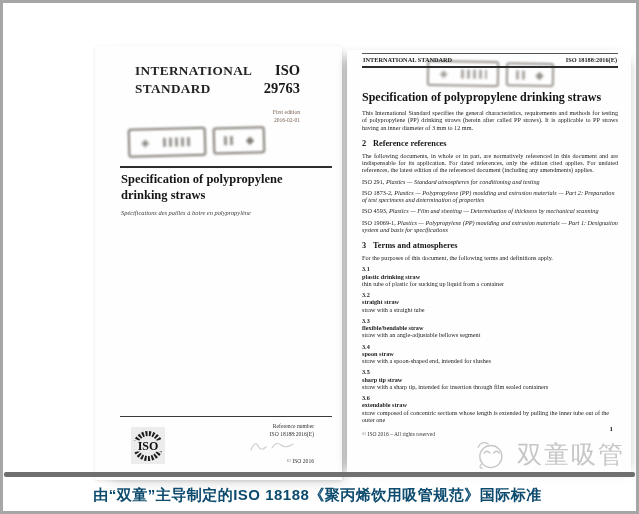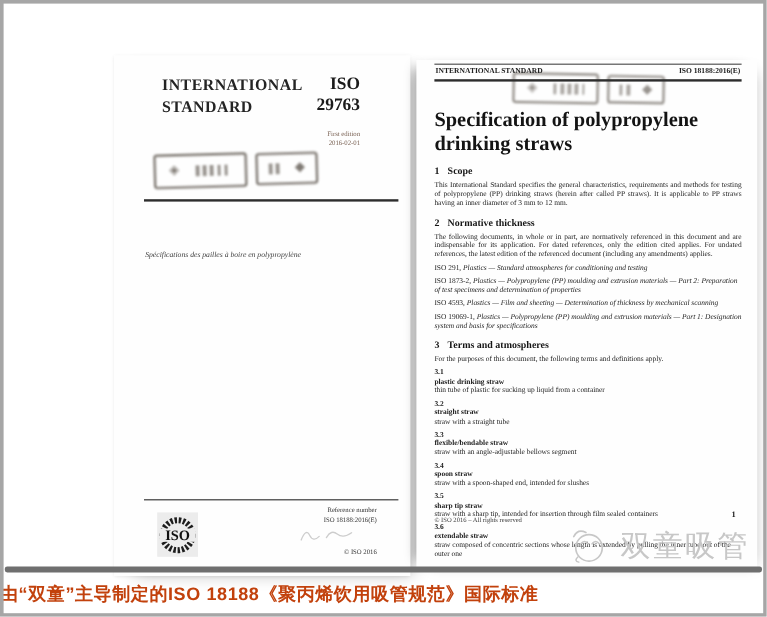--- a/index.html
+++ b/index.html
@@ -33,21 +33,21 @@
   .signature{position:absolute;right:46px;top:393px;opacity:.75;}
   .copyright{position:absolute;right:28px;top:412px;font-size:5.6px;color:#333;}
 
   
   .p1{left:347px;top:50px;width:284px;height:423px;
     box-shadow:-6px 0 9px -6px rgba(0,0,0,.35), 5px 4px 12px -7px rgba(0,0,0,.28);}
   .p1-content{position:absolute;left:15px;right:13px;top:3px;}
   .p1-header{display:flex;justify-content:space-between;align-items:flex-end;
     border-top:1px solid #555;border-bottom:2px solid #2d2d2d;
     padding:2px 1px 3px;font-weight:bold;font-size:6.3px;color:#222;}
-  .p1-title{margin-top:22px;font-weight:bold;font-size:17px;color:#141414;}
+  .p1-title{margin-top:22px;font-weight:bold;font-size:12px;color:#141414;}
   .sech{margin-top:8px;font-weight:bold;font-size:8.3px;color:#151515;}
   .sech .secnum{display:inline-block;min-width:11px;}
   .para{margin:4px 0 0;font-size:6.2px;line-height:1.17;text-align:justify;color:#232323;}
   .ref{margin:4px 0 0;font-size:6.2px;line-height:1.17;color:#232323;}
   .ref i{font-style:italic;}
   .term{margin-top:4px;font-size:6.2px;line-height:1.17;color:#232323;}
   .tnum,.tname{font-weight:bold;}
   .pfooter{position:absolute;left:15px;bottom:36px;font-size:5.5px;color:#3a3a3a;}
   .pagenum{position:absolute;right:18px;bottom:40px;font-size:7px;font-weight:bold;color:#222;}
   .watermark{position:absolute;right:6px;bottom:2px;display:flex;align-items:center;gap:10px;
@@ -66,23 +66,23 @@
   .stamp-cover .b1{width:66px;height:25px;}
   .stamp-cover .b2{width:40px;height:23px;}
   .stamp-p1{left:80px;top:11px;opacity:.5;transform:rotate(1deg);}
   .stamp-p1 .b1{width:60px;height:22px;}
   .stamp-p1 .b2{width:36px;height:20px;}
   .stamp .dia{font-size:11px;line-height:1;}
 
   
   .photo-bottom{position:absolute;left:4px;right:4px;top:472px;height:5px;
     background:#6f6f6f;border-radius:2px;z-index:10;}
-  .caption{position:absolute;left:0;right:4px;top:486px;
+  .caption{position:absolute;left:0;right:4px;top:486px;text-align:center;
     font-family:"Liberation Sans",sans-serif;font-weight:bold;font-size:15px;
-    color:#c2410c;letter-spacing:.5px;}
+    color:#0c4a6e;letter-spacing:.5px;}
 </style>
 </head>
 <body>
 
 <div class="frame"></div>
 
 <div class="page cover">
   <div class="masthead">
     <div>INTERNATIONAL</div>
     <div>STANDARD</div>
@@ -101,20 +101,24 @@
       <span class="dia">◈</span>
       <span class="smear" style="width:30px"></span>
     </div>
     <div class="sbox b2">
       <span class="smear" style="width:12px"></span>
       <span class="dia">◆</span>
     </div>
   </div>
 
   <div class="rule1"></div>
+  <div class="cover-title">
+    <div>Specification of polypropylene</div>
+    <div>drinking straws</div>
+  </div>
   <div class="cover-sub">Spécifications des pailles à boire en polypropylène</div>
 
   <div class="rule2"></div>
   <div class="iso-logo">
     <svg width="32" height="34" viewBox="0 0 32 34">
       <circle cx="16" cy="17" r="12.5" fill="none" stroke="#1d1d1d" stroke-width="5" stroke-dasharray="2 1.5"></circle>
       <rect x="1" y="11.5" width="30" height="11" fill="#ececec"></rect>
       <text x="16" y="21" text-anchor="middle" font-family="Liberation Serif, serif" font-weight="bold" font-size="12" fill="#111">ISO</text>
     </svg>
   </div>
@@ -143,27 +147,24 @@
   </div>
 
   <div class="p1-content">
     <div class="p1-header">
       <span>INTERNATIONAL STANDARD</span>
       <span>ISO 18188:2016(E)</span>
     </div>
 
     <div class="p1-title">Specification of polypropylene drinking straws</div>
 
+    <p class="para">This International Standard specifies the general characteristics, requirements and methods for testing of polypropylene (PP) drinking straws (herein after called PP straws). It is applicable to PP straws having an inner diameter of 3 mm to 12 mm.</p>
+
     <div class="sech">
-      <span class="secnum">1</span><span>Scope</span>
-    </div>
-    <p class="para">This International Standard specifies the general characteristics, requirements and methods for testing of polypropylene (PP) drinking straws (herein after called PP straws). It is applicable to PP straws having an inner diameter of 3 mm to 12 mm.</p>
-
-    <div class="sech">
-      <span class="secnum">2</span><span>Normative thickness</span>
+      <span class="secnum">2</span><span>Reference references</span>
     </div>
     <p class="para">The following documents, in whole or in part, are normatively referenced in this document and are indispensable for its application. For dated references, only the edition cited applies. For undated references, the latest edition of the referenced document (including any amendments) applies.</p>
 
     <p class="ref"><span>ISO 291, </span><i>Plastics — Standard atmospheres for conditioning and testing</i></p>
     <p class="ref"><span>ISO 1873-2, </span><i>Plastics — Polypropylene (PP) moulding and extrusion materials — Part 2: Preparation of test specimens and determination of properties</i></p>
     <p class="ref"><span>ISO 4593, </span><i>Plastics — Film and sheeting — Determination of thickness by mechanical scanning</i></p>
     <p class="ref"><span>ISO 19069-1, </span><i>Plastics — Polypropylene (PP) moulding and extrusion materials — Part 1: Designation system and basis for specifications</i></p>
 
     <div class="sech">
       <span class="secnum">3</span><span>Terms and atmospheres</span>

